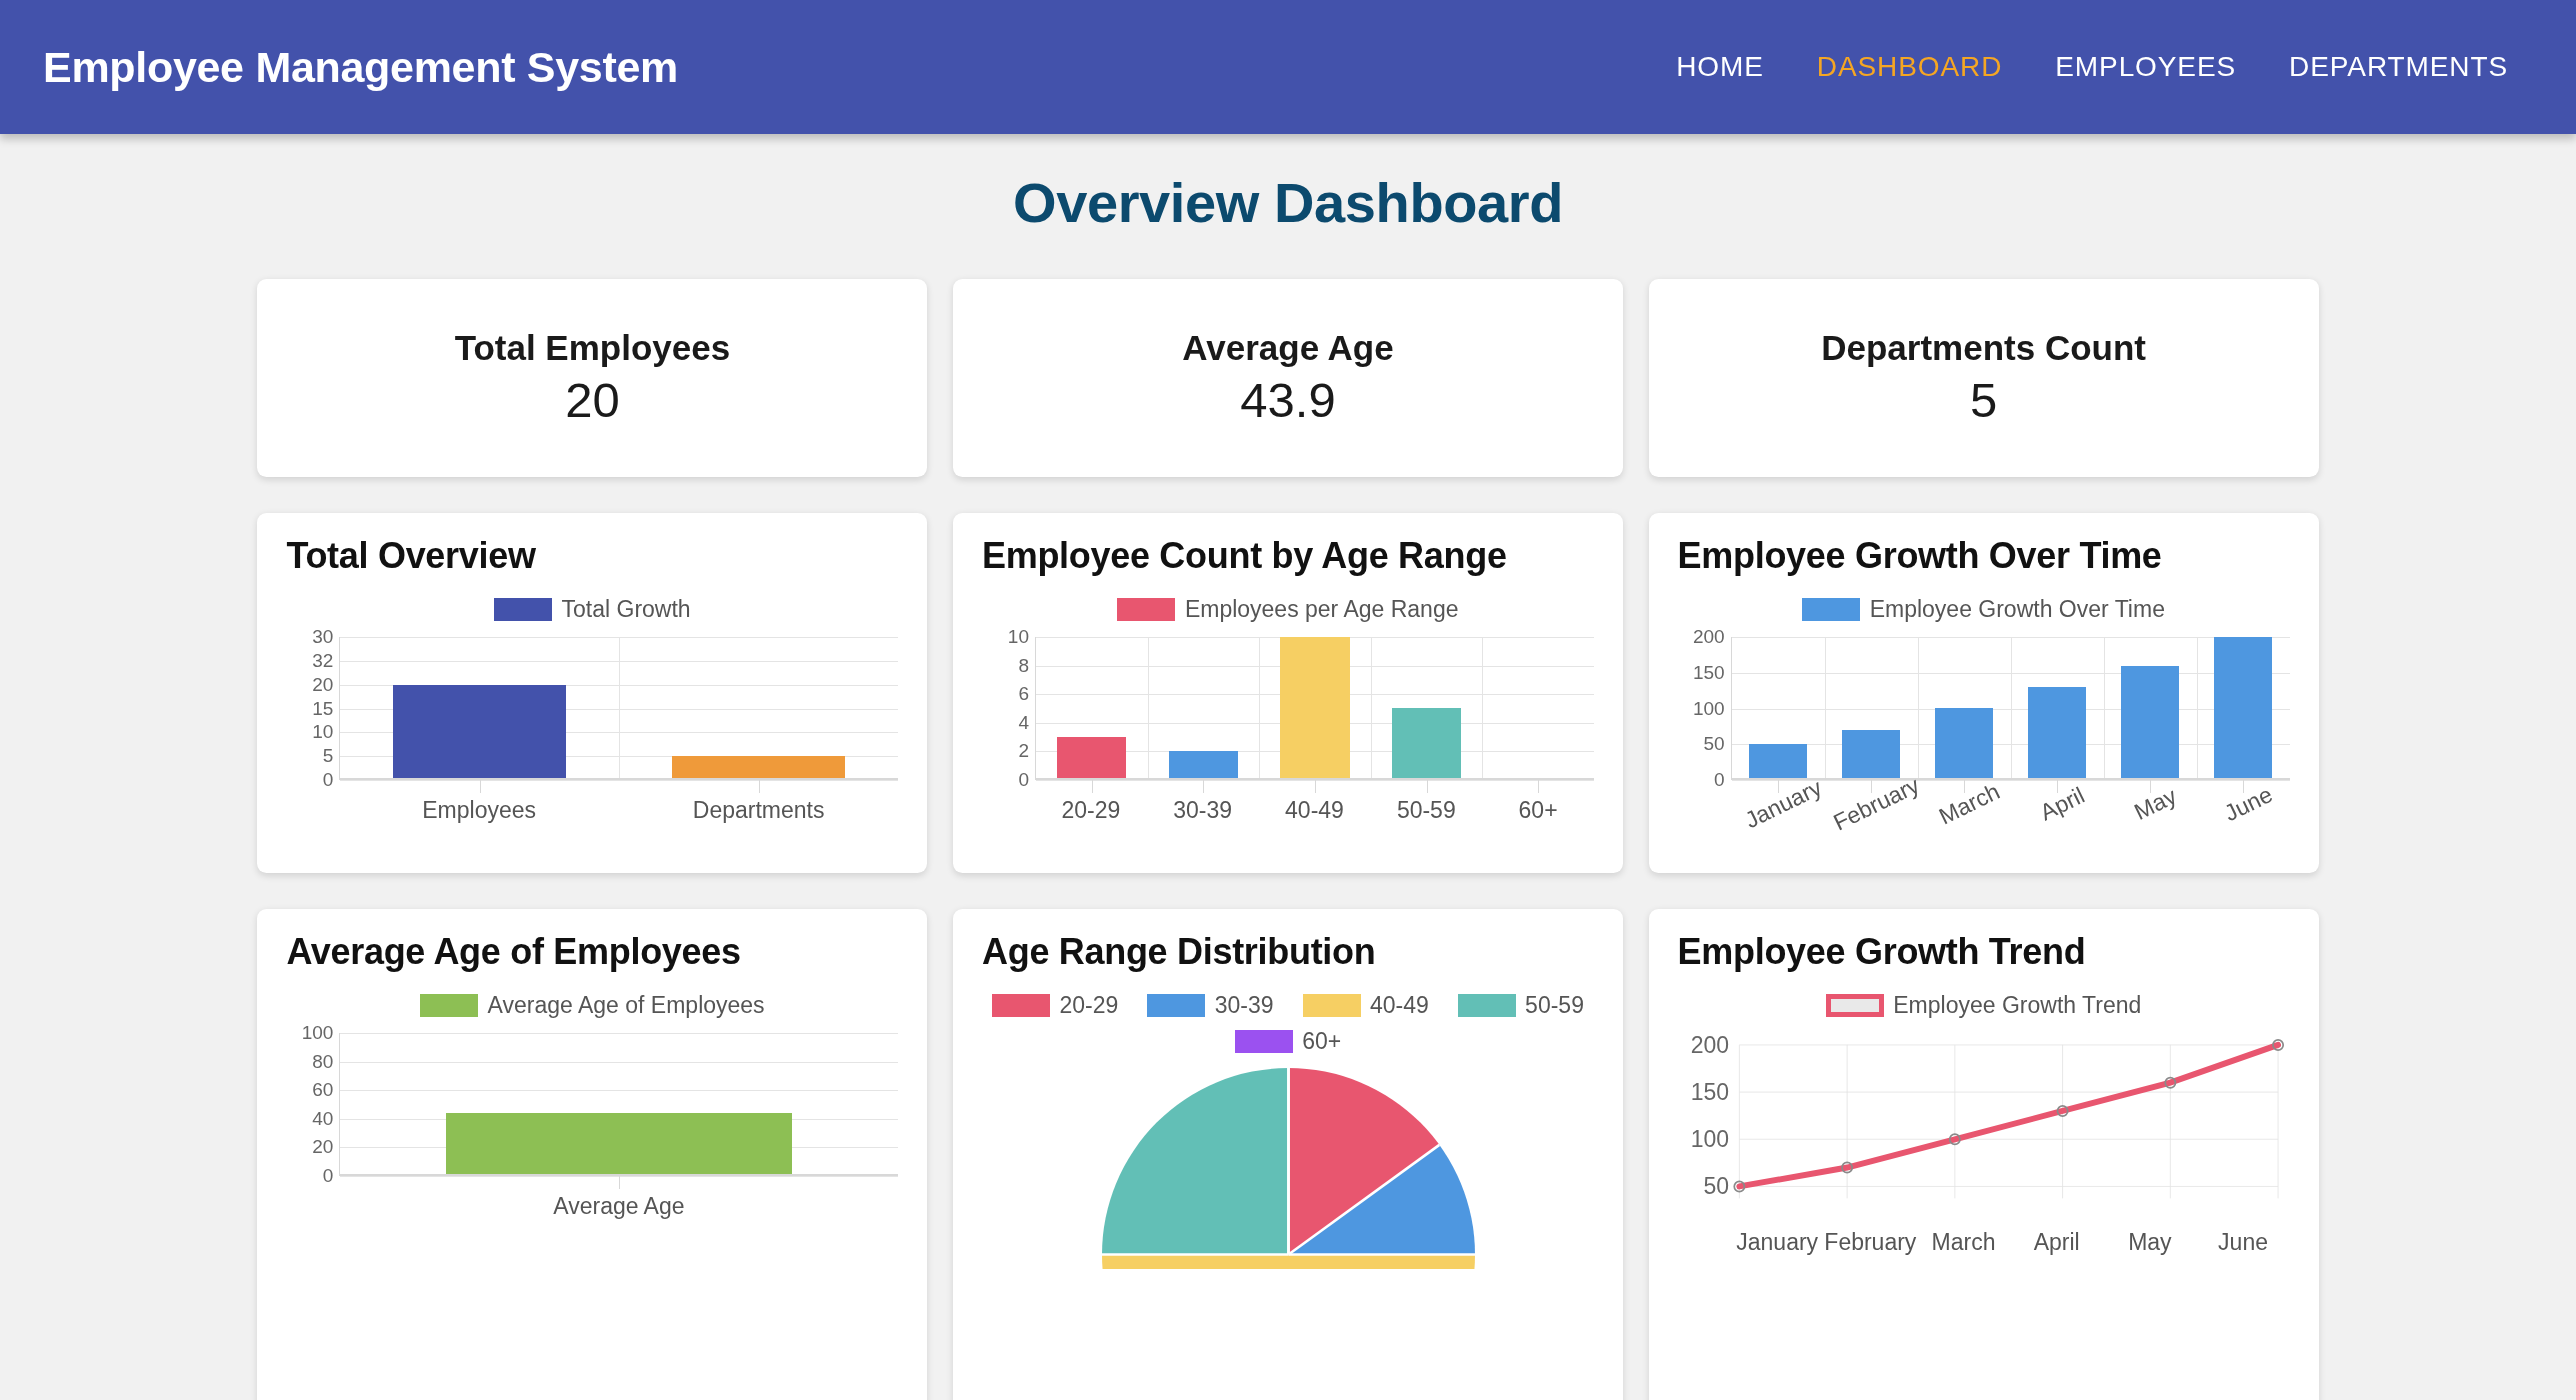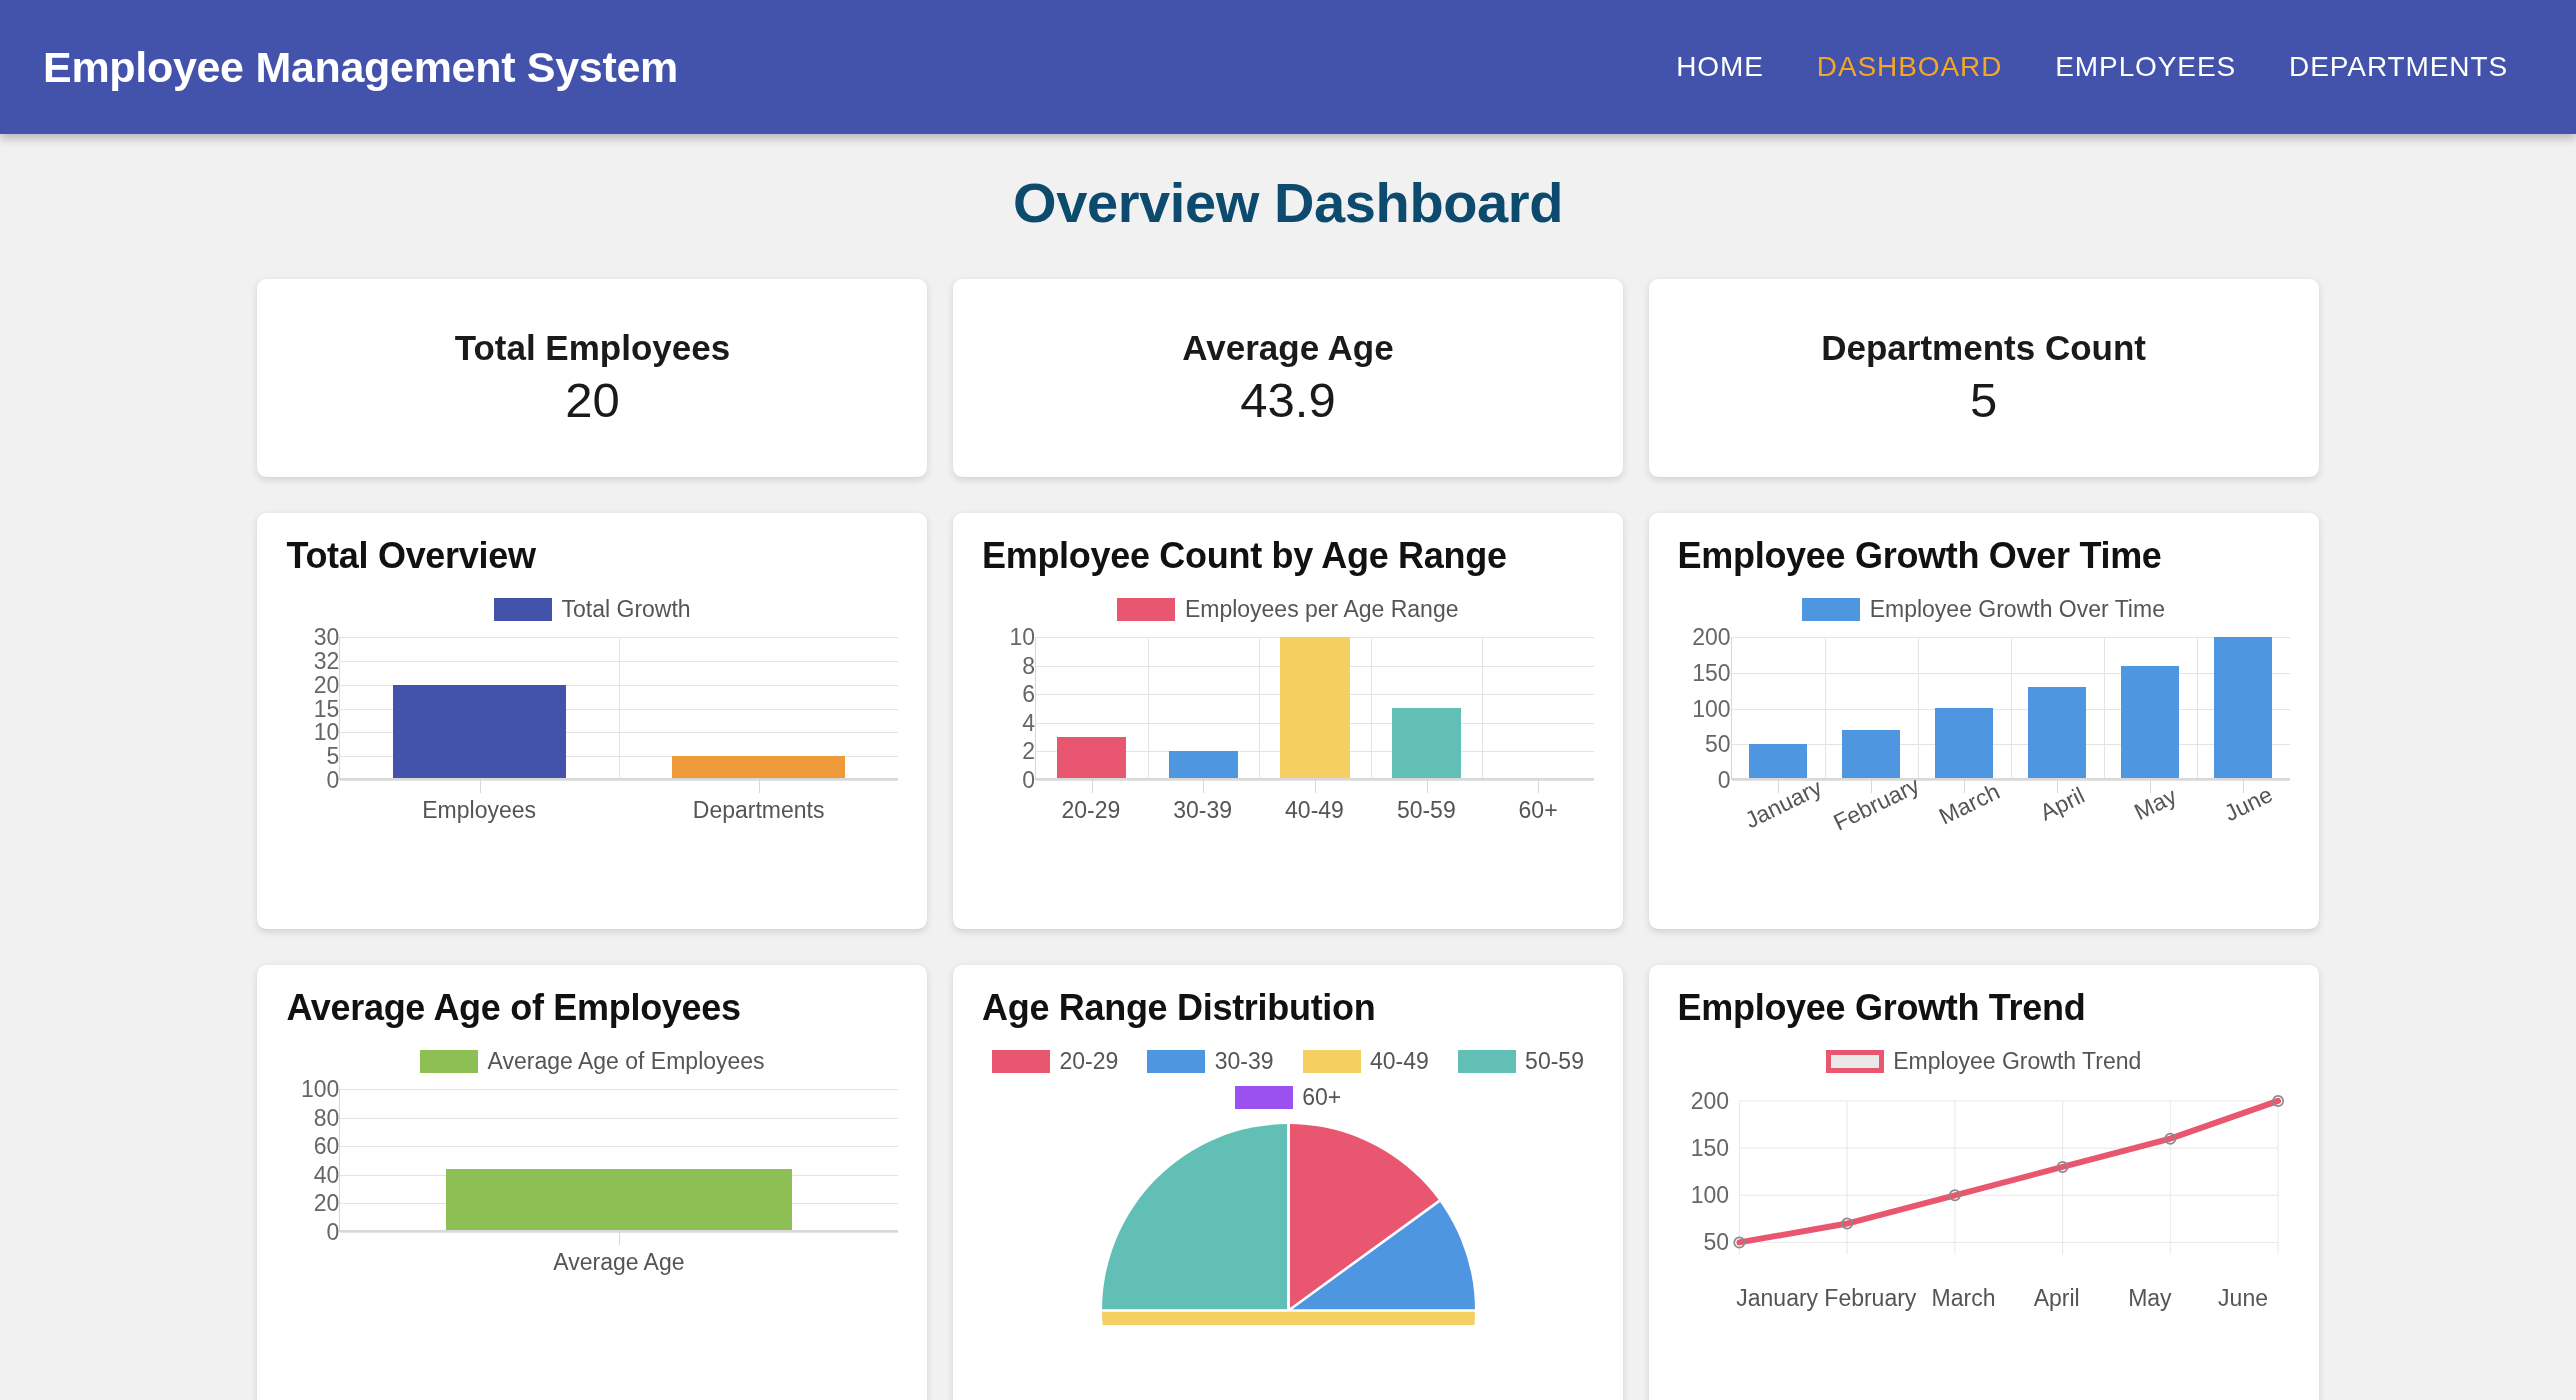--- a/index.html
+++ b/index.html
@@ -90,21 +90,21 @@
     color: #1a1a1a;
   }
   .stat-value {
     font-size: 49px;
     font-weight: normal;
     color: #1a1a1a;
   }
 
   
   .chart-card {
-    height: 416px;
+    height: 360px;
     padding: 22px 29px 12px 29px;
     overflow: hidden;
     position: relative;
   }
   .chart-card.clipped { height: 505px; }
   .chart-title {
     font-size: 36px;
     font-weight: bold;
     color: #111111;
     letter-spacing: -0.3px;
@@ -130,23 +130,23 @@
     position: relative;
     display: flex;
   }
   .yaxis {
     width: 53px;
     position: relative;
     flex: 0 0 auto;
   }
   .ytick {
     position: absolute;
-    right: 0;
+    right: 6px;
     transform: translateY(-50%);
-    font-size: 23px;
+    font-size: 19px;
     color: #666666;
     white-space: nowrap;
   }
   .panel {
     flex: 1 1 auto;
     position: relative;
     border-left: 1.7px solid #d8d8d8;
   }
   .gridline {
     position: absolute;

